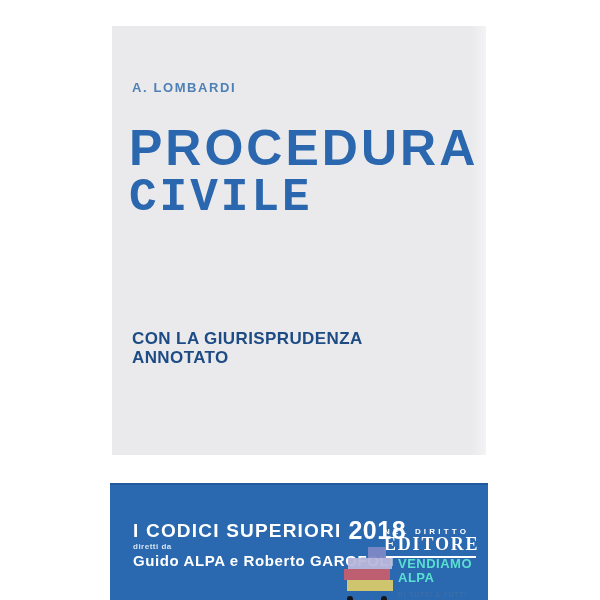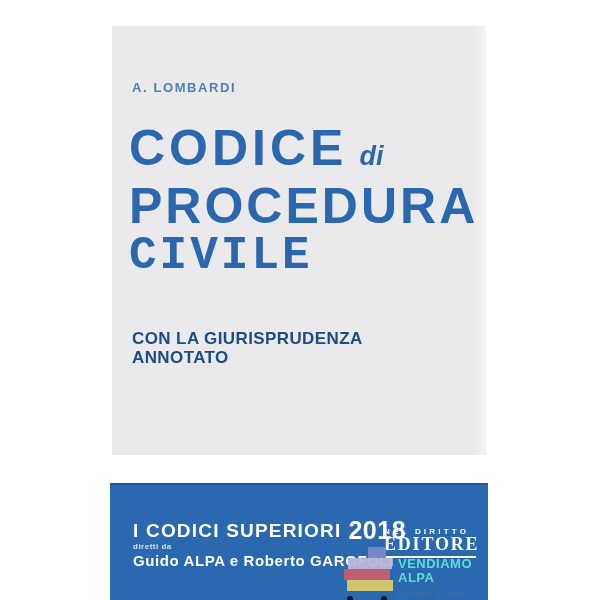--- a/index.html
+++ b/index.html
@@ -185,21 +185,20 @@
 </style>
 </head>
 <body>
 
 <div class="stage">
   <div class="cover">
 
     <div class="author">A. LOMBARDI</div>
 
     <div class="title-block">
-      <div class="title-line1"><span>CODICE</span><span class="title-di">di</span></div>
       <div class="title-line2">PROCEDURA</div>
       <div class="title-line3">CIVILE</div>
     </div>
 
     <div class="subtitle">
       <div>CON LA GIURISPRUDENZA</div>
       <div>ANNOTATO</div>
     </div>
 
     <div class="band">

